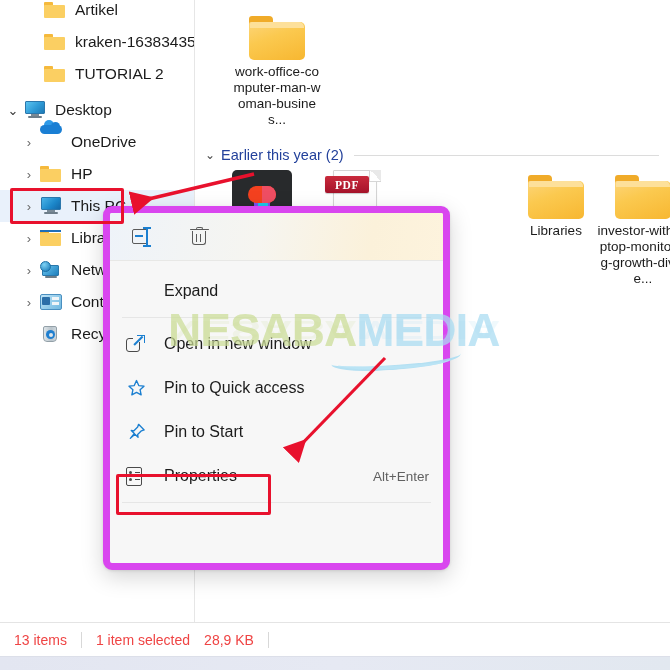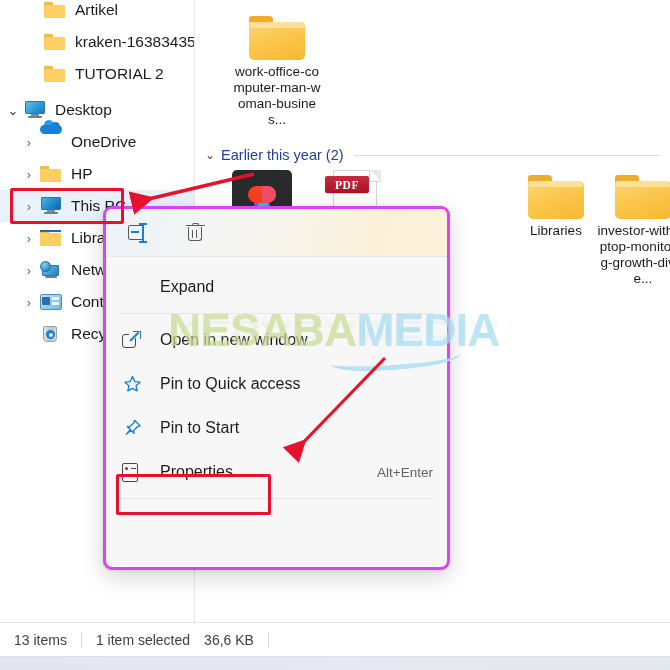--- a/index.html
+++ b/index.html
@@ -145,21 +145,21 @@
     position:absolute; left:0px; top:6px; width:44px; height:17px;
     background:linear-gradient(180deg,#c92a3c 0%, #a5132a 100%);
     border-radius:2px; color:#fff; font-size:11.5px; font-weight:bold;
     display:flex; align-items:center; justify-content:center; letter-spacing:.5px;
     box-shadow: 0 1px 1px rgba(0,0,0,.2);
   }
 
   
   #context-menu {
     position:absolute; left:103px; top:206px; width:347px; height:364px;
-    background:#f7f7f7; border:3px solid #d946ef; border-radius:9px;
+    background:#f7f7f7; border:7px solid #d946ef; border-radius:9px;
     box-shadow: 0 7px 22px rgba(0,0,0,.17), 0 1px 3px rgba(0,0,0,.10);
     overflow: hidden; z-index: 30;
   }
   #cm-iconbar {
     position:relative; height:48px;
     background: linear-gradient(100deg,#eef3f9 0%, #f6f5f0 45%, #fbf1da 78%, #fdf3dd 100%);
     border-bottom: 1px solid #e8e8e6;
     display:flex; align-items:center; padding-left: 16px; gap: 22px;
   }
   .cm-iconbtn { width: 34px; height: 30px; display:flex; align-items:center; justify-content:center; border-radius:4px;}
@@ -254,21 +254,21 @@
     transform: rotate(-2deg); opacity:.8;
   }
 
   
   #arrow-thispc, #arrow-props { position:absolute; z-index:45; }
 
   
   #status-bar {
     position:absolute; left:0; top:622px; width:670px; height:34px;
     background:#ffffff; border-top:1px solid #e4e4e4;
-    display:flex; align-items:center; font-size:14px; color:#404040;
+    display:flex; align-items:center; font-size:14px; color:#ef4444;
   }
   #status-bar .sb-cell { padding: 0 14px; position:relative; }
   #status-bar .sb-divider { width:1px; height:16px; background:#d8d8d8; }
   #taskbar-edge {
     position:absolute; left:0; top:656px; width:670px; height:14px;
     background: linear-gradient(90deg,#e3e6f1 0%, #e6e9f3 50%, #e2e8f0 100%);
     border-top:1px solid #dcdfe9;
   }
 </style>
 </head>
@@ -502,19 +502,19 @@
         <path d="M7,0 L7,7 L0,3.5 z" fill="#e8112d"></path>
       </marker>
     </defs>
     <line x1="105" y1="6" x2="14" y2="100" stroke="#e8112d" stroke-width="3.2" marker-end="url(#ah2)"></line>
   </svg>
 
   <div id="status-bar">
     <span class="sb-cell">13 items</span>
     <span class="sb-divider"></span>
     <span class="sb-cell">1 item selected</span>
-    <span class="sb-cell" style="padding-left:0;">36,6 KB</span>
+    <span class="sb-cell" style="padding-left:0;">28,9 KB</span>
     <span class="sb-divider"></span>
   </div>
 
   <div id="taskbar-edge"></div>
 
 </div>
 
 </body></html>

